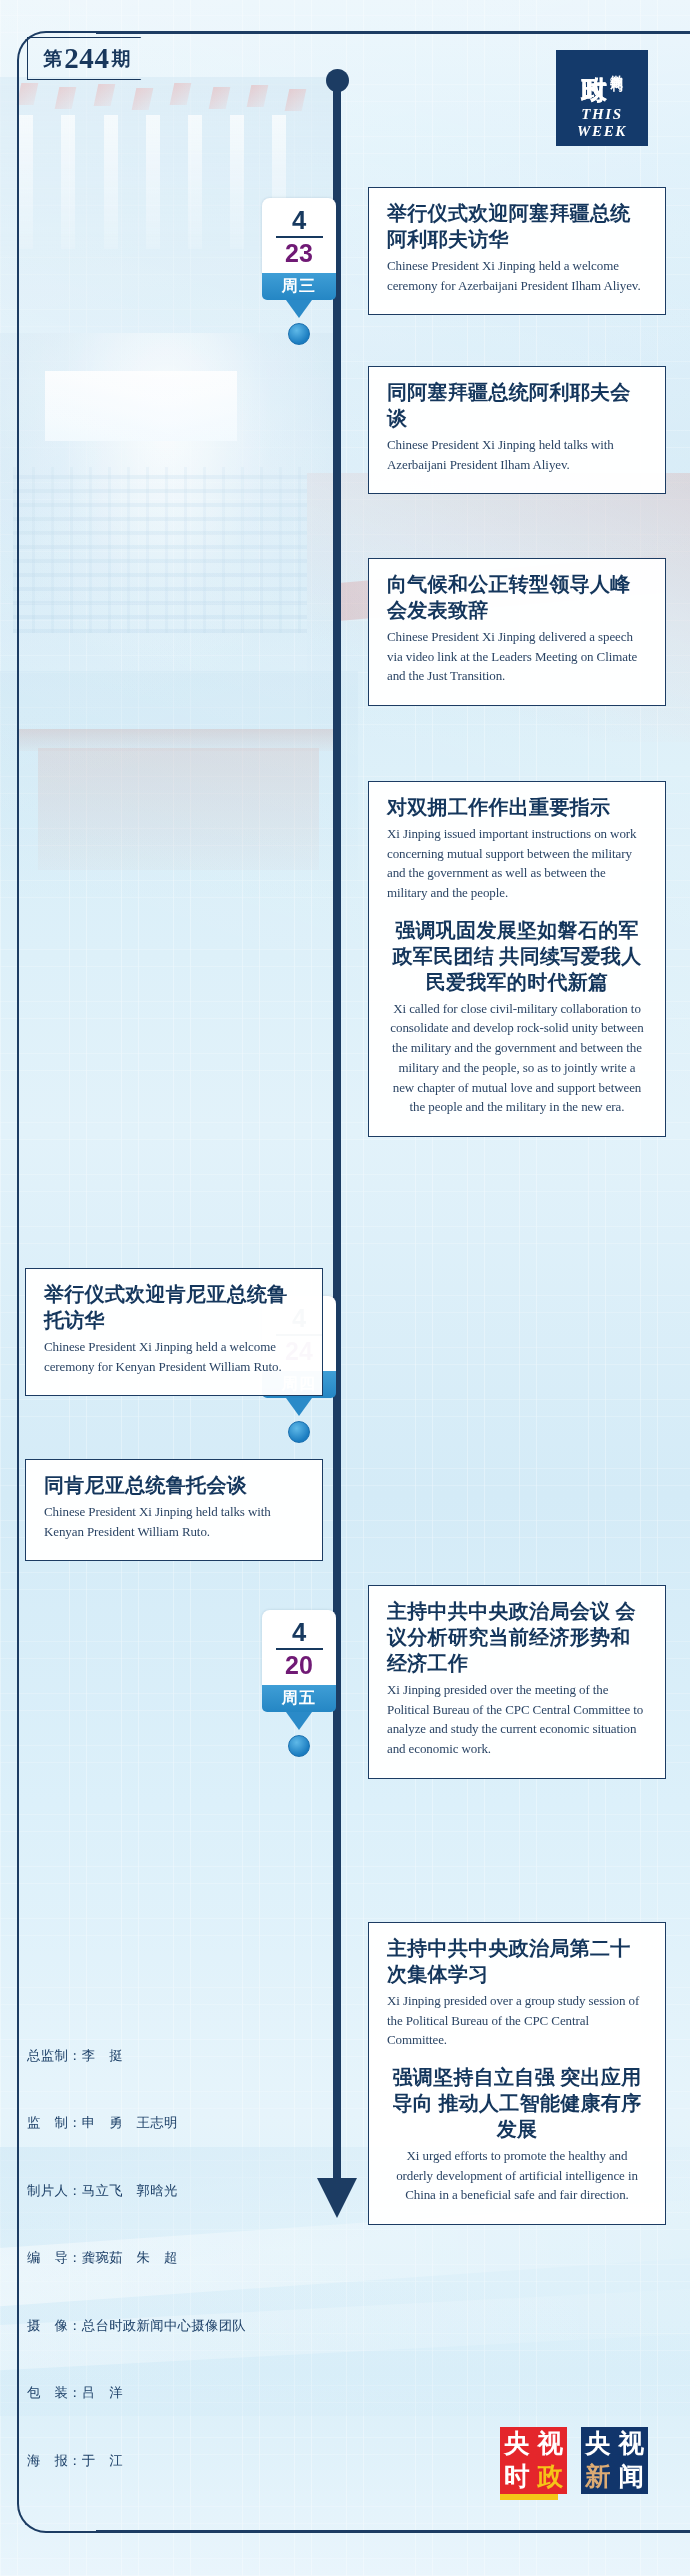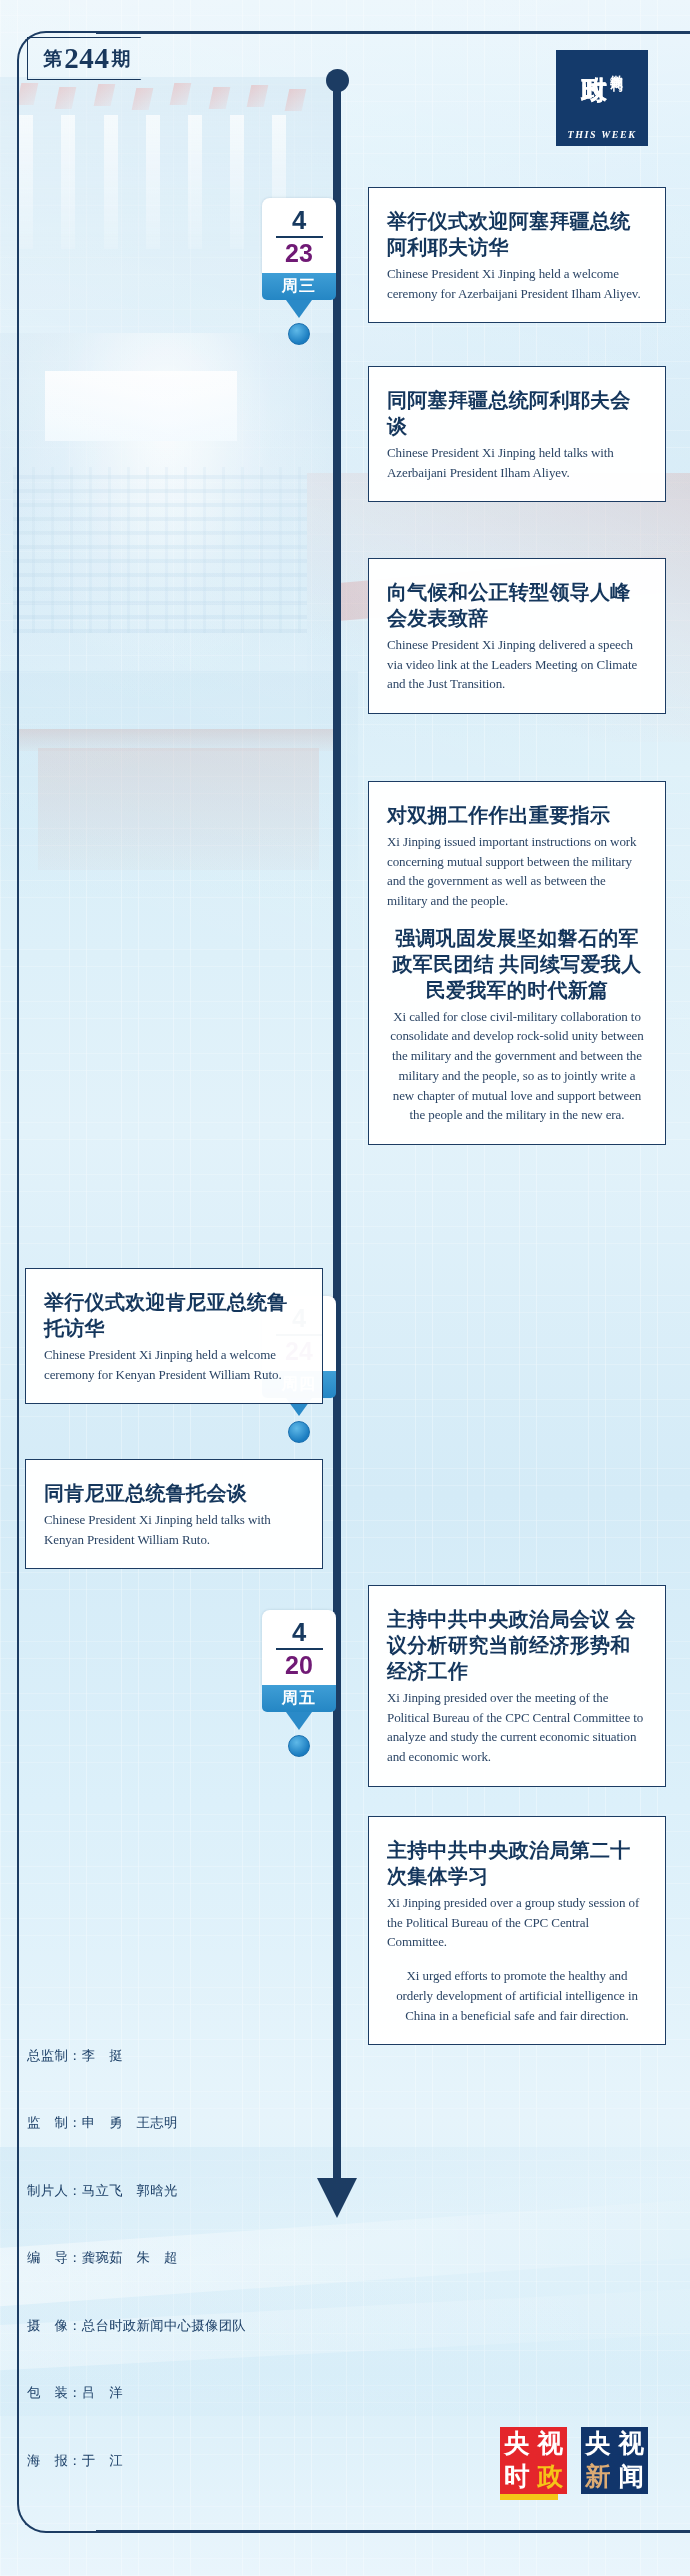--- a/index.html
+++ b/index.html
@@ -195,21 +195,21 @@
     font-family: "Liberation Serif", "DejaVu Serif", serif;
     font-weight: 700; font-size: 12.8px; line-height: 1.05;
     writing-mode: vertical-rl; letter-spacing: 1.9px;
     margin-top: 9px;
   }
   .masthead .en {
     position: absolute; bottom: 5.8px; left: 0; right: 0;
     text-align: center;
     font-family: "Liberation Serif", "DejaVu Serif", serif;
     font-style: italic; font-weight: 700;
-    font-size: 10px; letter-spacing: 1.6px;
+    font-size: 15px; letter-spacing: 1.6px;
   }
 
   
   .timeline {
     position: absolute;
     left: 333px; top: 75px;
     width: 7.7px;
     height: 2108px;
     background: #1c3c63;
   }
@@ -282,21 +282,21 @@
     border-radius: 50%;
     background: radial-gradient(circle at 38% 32%, #5fb9e8, #1a7cc0 70%);
     border: 1.3px solid #1a6fae;
   }
 
   
   .card {
     position: absolute;
     background: rgba(255,255,255,0.97);
     border: 1.3px solid #1c3c63;
-    padding: 20px 18px 19px 18px;
+    padding: 12px 18px 19px 18px;
   }
   .card.right { left: 368px; width: 298px; }
   .card.left  { right: 368px; width: 298px; }
 
   .card h3 {
     font-family: "Liberation Serif", "DejaVu Serif", serif;
     font-size: 20px;
     font-weight: 700;
     color: #14365c;
     line-height: 1.30;
@@ -488,26 +488,27 @@
   <div class="date-dot"></div>
 </div>
 
 <div class="card right" style="top:1585px">
   <div class="blk">
     <h3>主持中共中央政治局会议 会议分析研究当前经济形势和经济工作</h3>
     <p>Xi Jinping presided over the meeting of the Political Bureau of the CPC Central Committee to analyze and study the current economic situation and economic work.</p>
   </div>
 </div>
 
-<div class="card right" style="top:1816px">
+<div class="card right" style="top:1922px">
   <div class="blk">
     <h3>主持中共中央政治局第二十次集体学习</h3>
     <p>Xi Jinping presided over a group study session of the Political Bureau of the CPC Central Committee.</p>
   </div>
   <div class="blk">
+    <h3>强调坚持自立自强 突出应用导向 推动人工智能健康有序发展</h3>
     <p>Xi urged efforts to promote the healthy and orderly development of artificial intelligence in China in a beneficial safe and fair direction.</p>
   </div>
 </div>
 
 <div class="credits">
   <span class="row">总监制：李　挺</span>
   <span class="row">监　制：申　勇　王志明</span>
   <span class="row">制片人：马立飞　郭晗光</span>
   <span class="row">编　导：龚琬茹　朱　超</span>
   <span class="row">摄　像：总台时政新闻中心摄像团队</span>

